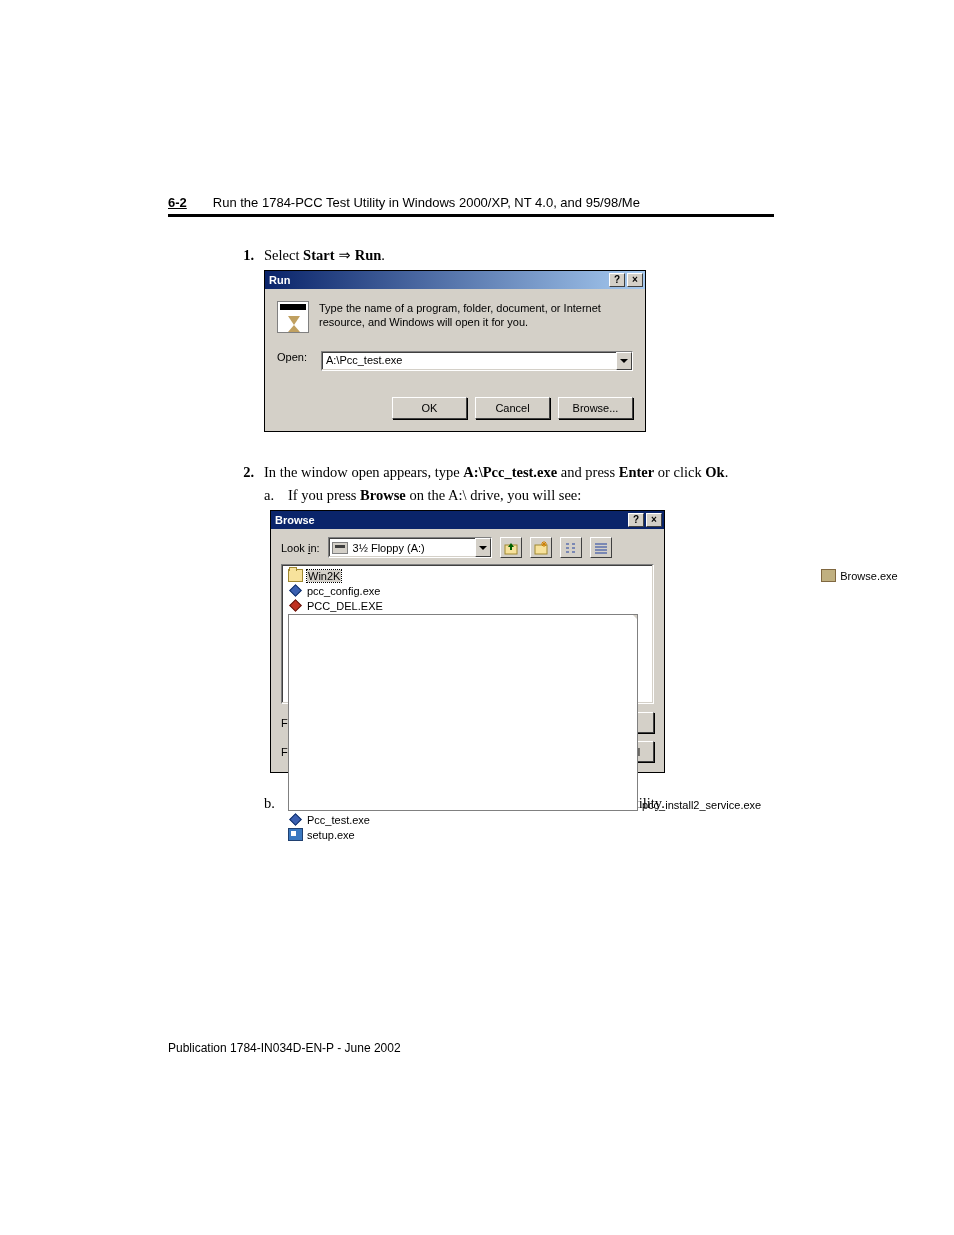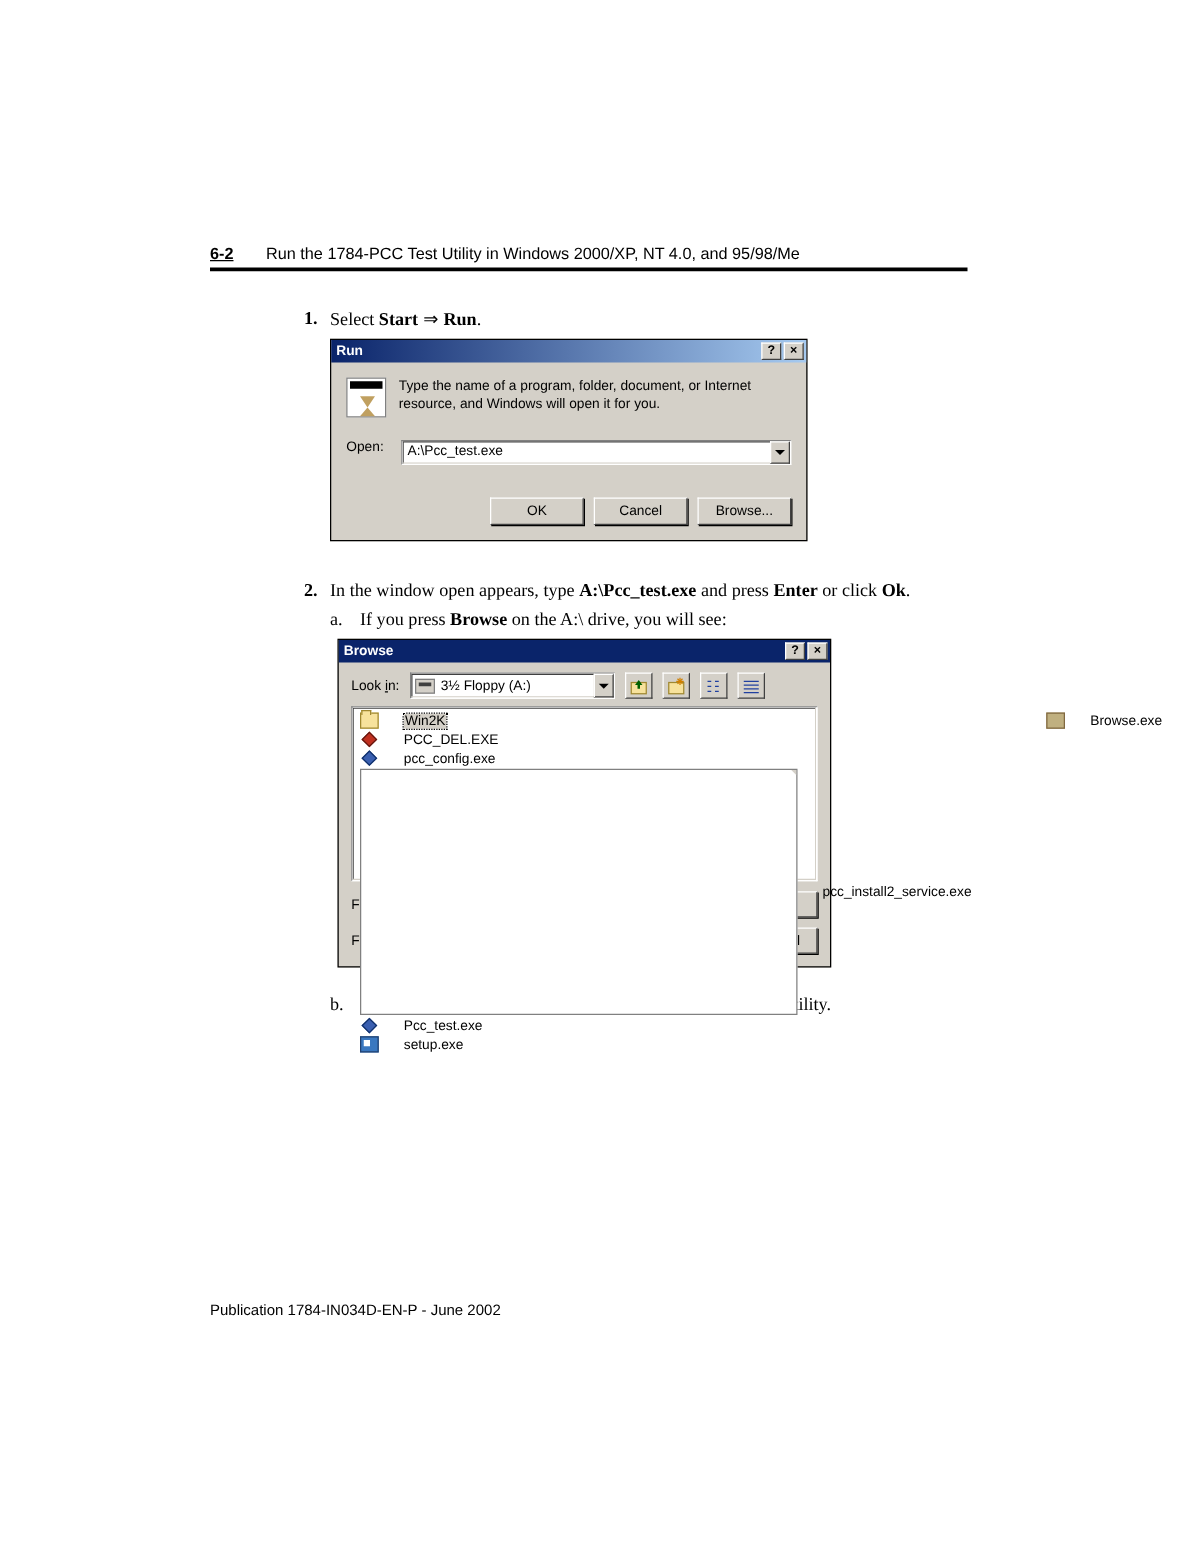--- a/index.html
+++ b/index.html
@@ -155,21 +155,21 @@
     height:140px;
     background:#fff;
     border-top:1px solid #808080; border-left:1px solid #808080;
     border-right:1px solid #fff; border-bottom:1px solid #fff;
     box-shadow: inset -1px -1px 0 #d4d0c8, inset 1px 1px 0 #404040;
     padding:4px 6px;
     display:flex; gap:60px;
     font-size:11px;
   }
   .file-col { display:flex; flex-direction:column; gap:2px; }
-  .file-item { display:flex; align-items:center; gap:20px; white-space:nowrap; }
+  .file-item { display:flex; align-items:flex-end; gap:4px; white-space:nowrap; }
   .file-item.sel .lbl {
     background:#d4d0c8;
     outline:1px dotted #000;
     padding:0 1px;
   }
   .fic { width:15px; height:13px; position:relative; flex-shrink:0; }
   .fic.folder { background:#f7e29c; border:1px solid #a08830; }
   .fic.folder::before{content:"";position:absolute;top:-3px;left:0;width:6px;height:3px;background:#f7e29c;border:1px solid #a08830;border-bottom:none;}
   .fic.diam { transform: rotate(45deg); width:9px;height:9px; margin:2px 3px; }
   .fic.diam.blue{background:#3a5fb0;border:1px solid #10306a;}
@@ -335,26 +335,26 @@
                     </div>
                   </div>
 
                   <div class="file-pane">
                     <div class="file-col" id="fcol1">
                         <div class="file-item sel">
                           <span class="fic folder"></span>
                           <span class="lbl">Win2K</span>
                         </div>
                         <div class="file-item">
+                          <span class="fic diam blue"></span>
+                          <span class="lbl">pcc_config.exe</span>
+                        </div>
+                        <div class="file-item">
                           <span class="fic diam red"></span>
                           <span class="lbl">PCC_DEL.EXE</span>
-                        </div>
-                        <div class="file-item">
-                          <span class="fic diam blue"></span>
-                          <span class="lbl">pcc_config.exe</span>
                         </div>
                         <div class="file-item">
                           <span class="fic page"></span>
                           <span class="lbl">pcc_install2_service.exe</span>
                         </div>
                         <div class="file-item">
                           <span class="fic diam blue"></span>
                           <span class="lbl">Pcc_test.exe</span>
                         </div>
                         <div class="file-item">

